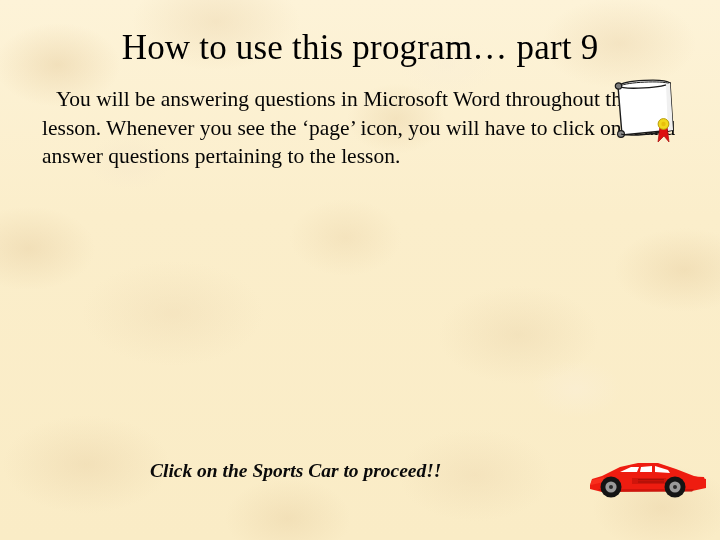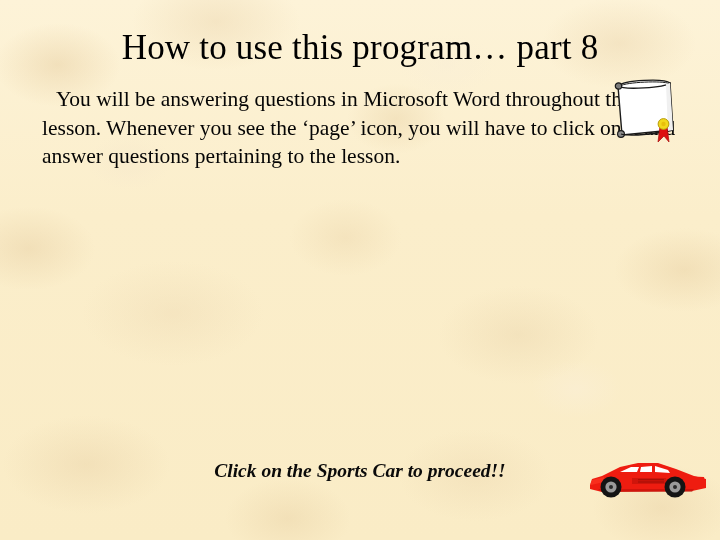--- a/index.html
+++ b/index.html
@@ -83,21 +83,20 @@
     width: 76px;
     height: 70px;
   }
 
   
   #cta-text {
     position: absolute;
     left: 150px;
     top: 460px;
     width: 420px;
-    text-align: center;
     font-size: 19.5px;
     font-weight: bold;
     font-style: italic;
     color: #0a0a0a;
     white-space: nowrap;
   }
 
   
   #sports-car {
     position: absolute;
@@ -106,21 +105,21 @@
     width: 128px;
     height: 54px;
     cursor: pointer;
   }
 </style>
 </head>
 <body>
 
 <div id="slide">
 
-  <div id="title">How to use this program… part 8</div>
+  <div id="title">How to use this program… part 9</div>
 
   <div id="body-text">
     <p><span> You will be answering questions in Microsoft Word throughout this lesson.  Whenever you see the ‘page’ icon, you will have to click on it and answer questions pertaining to the lesson.</span></p>
   </div>
 
   <svg id="page-icon" viewBox="0 0 76 70">
 
     <path d="M10 8 L62 5 L65 52 L14 57 Z" fill="#ffffff" stroke="#1a1a1a" stroke-width="1.4"></path>
 
     <path d="M10 8 C16 2, 56 0, 62 5 C56 10, 16 12, 10 8 Z" fill="#ffffff" stroke="#1a1a1a" stroke-width="1.4"></path>

